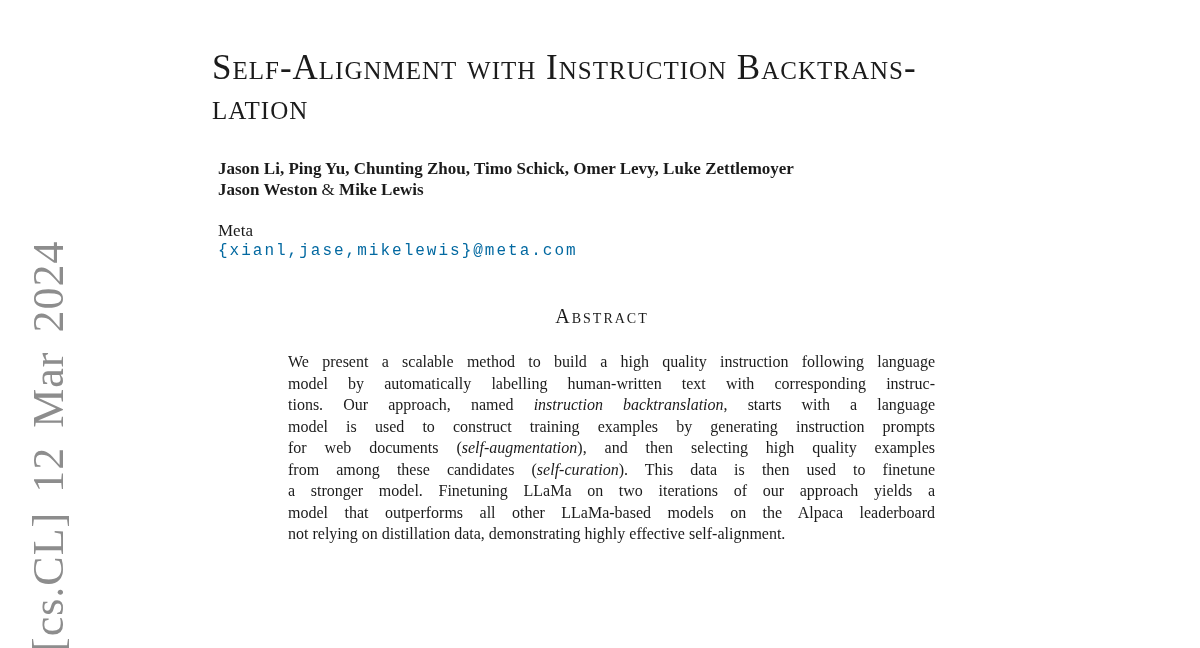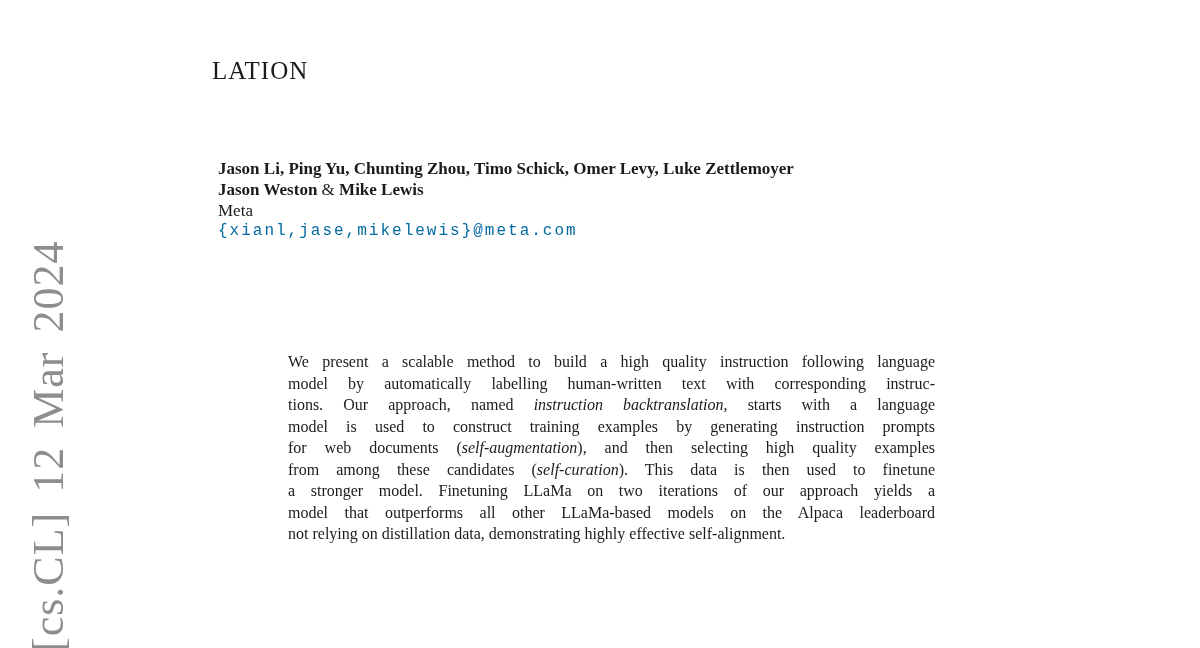--- a/index.html
+++ b/index.html
@@ -57,21 +57,21 @@
   #author-block {
     position: absolute;
     left: 6px;
     top: 158px;
     font-size: 17px;
     line-height: 21px;
     color: #1b1b1b;
   }
   .authors-bold { font-weight: bold; }
   .amp { font-weight: normal; }
-  .affiliation { font-weight: normal; }
+  .affiliation { font-weight: normal; margin-top: 20px; }
   .email {
     font-family: "Liberation Mono", monospace;
     font-size: 16px;
     letter-spacing: 2px;
     color: #0369a1;
   }
 
   #abstract-heading {
     position: absolute;
     left: 0;
@@ -121,30 +121,32 @@
 </head>
 <body>
 
 <div id="page">
 
   <div id="watermark">[cs.CL] 12 Mar 2024</div>
 
   <div id="content">
 
     <div id="paper-title">
+      <div>Self-Alignment with Instruction Backtrans-</div>
       <div>lation</div>
     </div>
 
     <div id="author-block">
       <div class="authors-bold">Jason Li, Ping Yu, Chunting Zhou, Timo Schick, Omer Levy, Luke Zettlemoyer</div>
       <div class="authors-bold"><span>Jason Weston </span><span class="amp">&amp; </span><span>Mike Lewis</span></div>
       <div class="affiliation">Meta</div>
       <div class="email">{xianl,jase,mikelewis}@meta.com</div>
     </div>
 
+    <div id="abstract-heading">Abstract</div>
 
     <div id="abstract-body">
         <div class="abs-line"><span>We present a scalable method to build a high quality instruction following language</span></div>
         <div class="abs-line"><span>model by automatically labelling human-written text with corresponding instruc-</span></div>
         <div class="abs-line"><span>tions. Our approach, named </span><span class="it">instruction backtranslation</span><span>, starts with a language</span></div>
         <div class="abs-line"><span>model is used to construct training examples by generating instruction prompts</span></div>
         <div class="abs-line"><span>for web documents (</span><span class="it">self-augmentation</span><span>), and then selecting high quality examples</span></div>
         <div class="abs-line"><span>from among these candidates (</span><span class="it">self-curation</span><span>). This data is then used to finetune</span></div>
         <div class="abs-line"><span>a stronger model. Finetuning LLaMa on two iterations of our approach yields a</span></div>
         <div class="abs-line"><span>model that outperforms all other LLaMa-based models on the Alpaca leaderboard</span></div>

